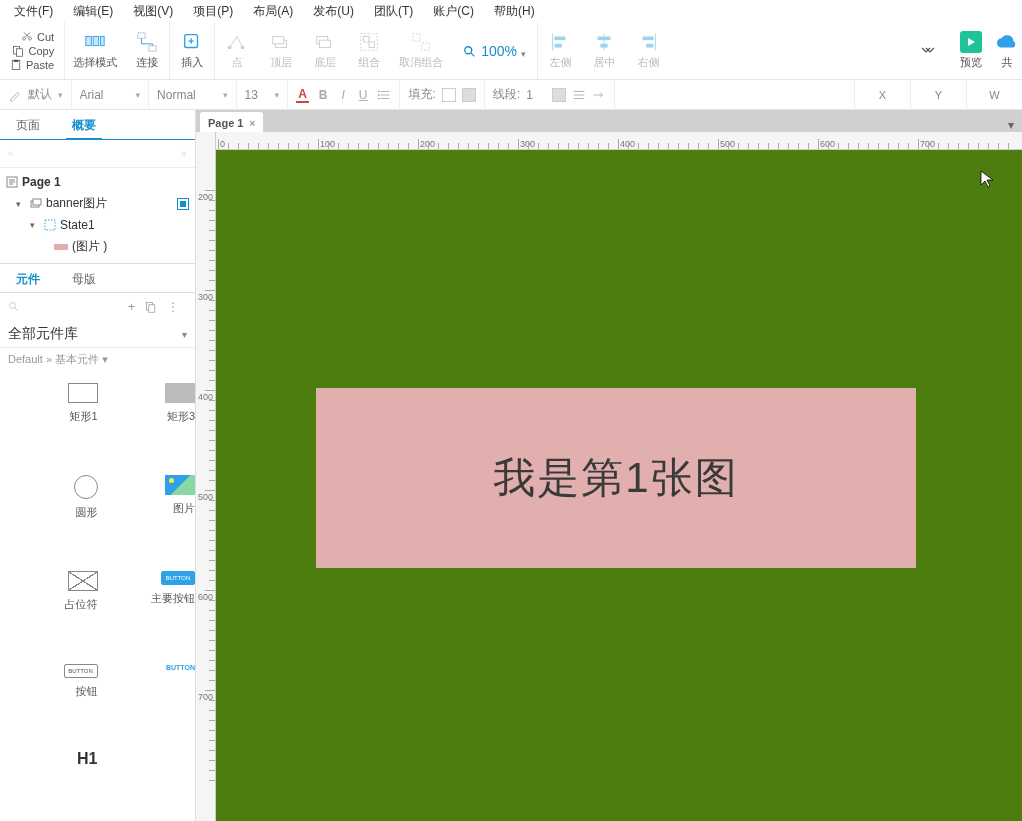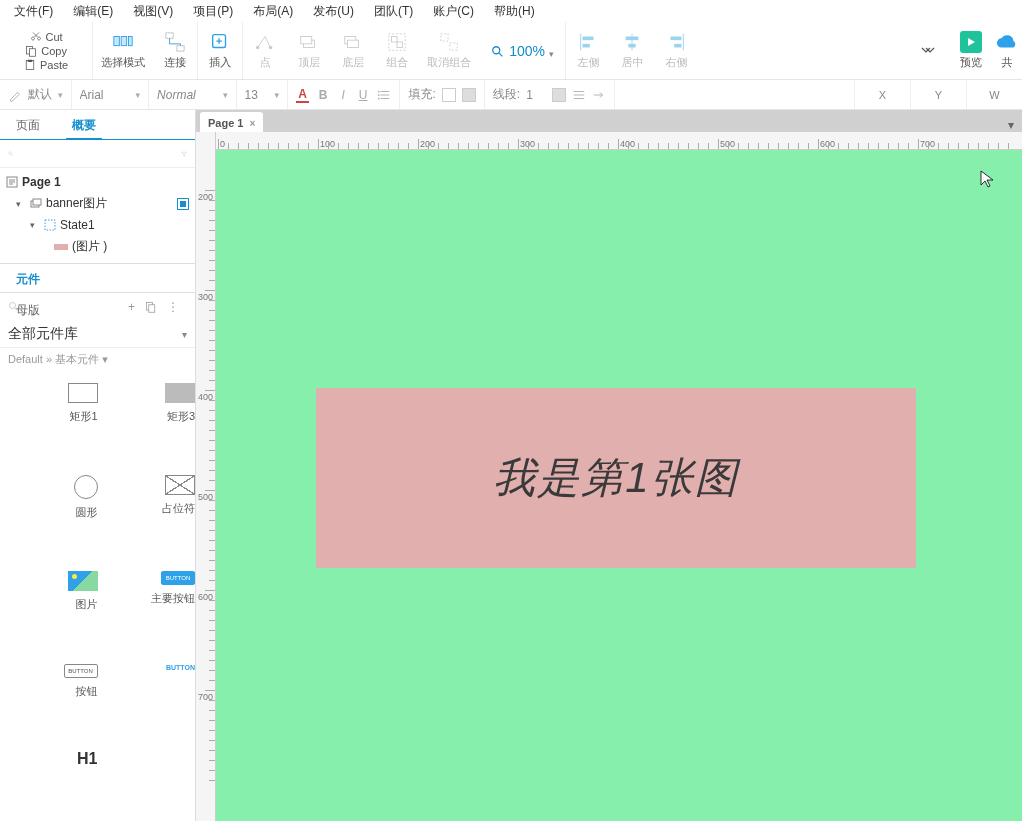--- a/index.html
+++ b/index.html
@@ -4,21 +4,21 @@
 <style>
 * { box-sizing: border-box; margin: 0; padding: 0; font-family: Arial, "Microsoft YaHei", sans-serif; }
 body { width: 1022px; height: 821px; overflow: hidden; background: #fff; font-size: 12px; color: #333; }
 
 
 .menubar { display: flex; height: 22px; align-items: center; padding: 0 4px; background: #fff; }
 .menubar span { padding: 2px 10px; cursor: default; font-size: 12px; }
 
 
 .toolbar { display: flex; height: 58px; border-bottom: 1px solid #e5e5e5; align-items: center; }
-.tool-group { display: flex; flex-direction: column; align-items: center; justify-content: center; height: 100%; padding: 0 22px; border-right: 1px solid #eee; }
+.tool-group { display: flex; flex-direction: column; align-items: flex-end; justify-content: center; height: 100%; padding: 0 8px; border-right: 1px solid #eee; }
 .tool-small { display: flex; align-items: center; gap: 4px; font-size: 11px; color: #555; padding: 1px 2px; }
 .tool-small svg { width: 12px; height: 12px; }
 .tool-big { display: flex; flex-direction: column; align-items: center; justify-content: center; gap: 2px; padding: 0 8px; font-size: 11px; color: #555; min-width: 44px; }
 .tool-big.disabled { color: #bbb; }
 .tool-big svg { width: 22px; height: 22px; }
 .tool-row { display: flex; align-items: center; height: 100%; }
 .zoom { color: #118dcf; font-size: 14px; display: flex; align-items: flex-end; gap: 4px; padding: 0 12px; }
 .zoom svg { width: 14px; height: 14px; }
 .overflow { padding: 0 14px; color: #555; }
 .preview { display: flex; flex-direction: column; align-items: center; padding: 0 10px; font-size: 11px; color: #555; gap: 2px; }
@@ -50,21 +50,21 @@
 .tree { padding: 4px 0; font-size: 12px; }
 .tree-row { display: flex; align-items: center; padding: 3px 6px; gap: 4px; }
 .tree-row.page { font-weight: bold; }
 .tree-ind { display: inline-block; }
 .tree-icon { width: 12px; height: 12px; }
 .checker { width: 12px; height: 12px; border: 1px solid #1590cf; display: flex; align-items: center; justify-content: center; margin-left: auto; }
 .checker .sq { width: 6px; height: 6px; background: #1590cf; }
 .caret { font-size: 9px; color: #666; width: 10px; }
 
 
-.wp-tabs { display: flex; height: 30px; border-top: 1px solid #ddd; border-bottom: 1px solid #ddd; flex-direction: column; }
+.wp-tabs { display: flex; height: 30px; border-top: 1px solid #ddd; border-bottom: 1px solid #ddd; }
 .wp-tab { padding: 7px 16px; font-size: 12px; color: #666; }
 .wp-tab.active { color: #1590cf; font-weight: bold; }
 .wp-actions { margin-left: auto; display: flex; align-items: center; gap: 10px; padding-right: 8px; color: #999; }
 .wp-search { display: flex; align-items: center; padding: 4px 8px; color: #bbb; height: 28px; }
 .wp-lib { padding: 4px 8px; font-size: 14px; border-bottom: 1px solid #eee; display: flex; align-items: center; justify-content: space-between; }
 .wp-crumb { padding: 4px 8px; font-size: 11px; color: #999; }
 
 .widget-grid { display: flex; flex-wrap: wrap; padding: 4px 0; overflow-y: auto; flex: 1; }
 .widget-item { width: 50%; display: flex; flex-direction: column; align-items: flex-end; gap: 6px; padding: 8px 0; font-size: 11px; color: #555; }
 .wshape { width: 30px; height: 20px; border: 1px solid #888; }
@@ -89,21 +89,21 @@
 .ruler-corner { width: 20px; height: 18px; border-right: 1px solid #ccc; background: #f5f5f5; }
 .ruler-h { flex: 1; position: relative; overflow: hidden; }
 .ruler-tick { position: absolute; bottom: 0; border-left: 1px solid #aaa; height: 6px; }
 .ruler-tick.major { height: 10px; }
 .ruler-label { position: absolute; bottom: 0; font-size: 9px; }
 .viewport { flex: 1; display: flex; position: relative; overflow: hidden; }
 .ruler-v { width: 20px; background: #f5f5f5; border-right: 1px solid #ccc; position: relative; font-size: 9px; color: #777; }
 .ruler-v .tick { position: absolute; right: 0; border-top: 1px solid #aaa; width: 6px; }
 .ruler-v .tick.major { width: 10px; }
 .ruler-v .vlabel { position: absolute; writing-mode: horizontal-tb; font-size: 9px; right: 2px; }
-.canvas { flex: 1; position: relative; background: #86efac; font-style: italic; }
+.canvas { flex: 1; position: relative; background: #4d7c0f; }
 .banner { position: absolute; left: 100px; top: 238px; width: 600px; height: 180px; background: #e2afaf; display: flex; align-items: center; justify-content: center; }
 .banner-text { font-size: 42px; color: #3a3a3a; letter-spacing: 2px; }
 .cursor { position: absolute; right: 28px; top: 20px; font-size: 16px; }
 
 svg { display: block; }
 </style>
 </head>
 <body>
 
 <div class="menubar">
@@ -271,21 +271,21 @@
         <path d="M3 13l8-8 2 2-8 8H3v-2z" stroke="#aaa" fill="none"></path>
       </svg>
     <span>默认</span>
       <span class="dd">▾</span>
   </div>
   <div class="format-item">
       <input value="Arial" style="">
       <span class="dd">▾</span>
     </div>
   <div class="format-item">
-      <input style="width: 60px; font-style: italic;" value="Normal">
+      <input style="width: 60px;" value="Normal">
       <span class="dd">▾</span>
     </div>
   <div class="format-item">
       <input style="width: 24px;" value="13">
       <span class="dd">▾</span>
     </div>
   <div class="format-item">
     <span style="color:#c44;border-bottom:2px solid #c44;font-weight:bold;padding:0 2px">A</span>
     <span style="font-weight:bold;color:#aaa;padding:0 4px">B</span>
     <span style="font-style:italic;color:#aaa;padding:0 4px">I</span>
@@ -401,26 +401,26 @@
         </div>
       <div class="widget-item">
           <div class="wshape dark"></div>
           <span>矩形3</span>
         </div>
       <div class="widget-item">
           <div class="wcircle"></div>
           <span>圆形</span>
         </div>
       <div class="widget-item">
+          <div class="wimage"></div>
+          <span>图片</span>
+        </div>
+      <div class="widget-item">
           <div class="wplaceholder"></div>
           <span>占位符</span>
-        </div>
-      <div class="widget-item">
-          <div class="wimage"></div>
-          <span>图片</span>
         </div>
       <div class="widget-item">
           <div class="wbutton primary">BUTTON</div>
           <span>主要按钮</span>
         </div>
       <div class="widget-item">
           <div class="wbutton">BUTTON</div>
           <span>按钮</span>
         </div>
       <div class="widget-item">

